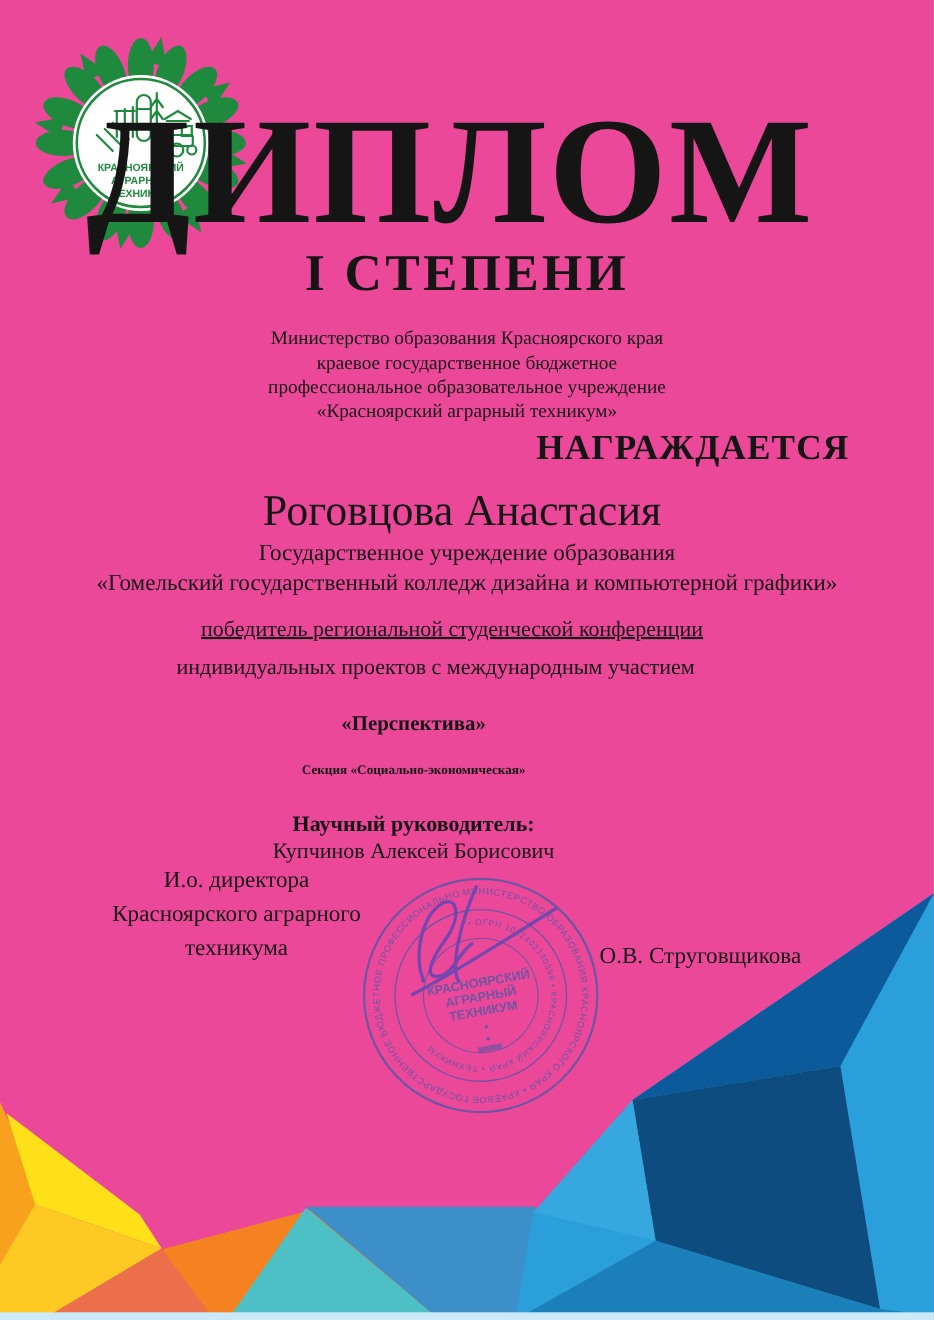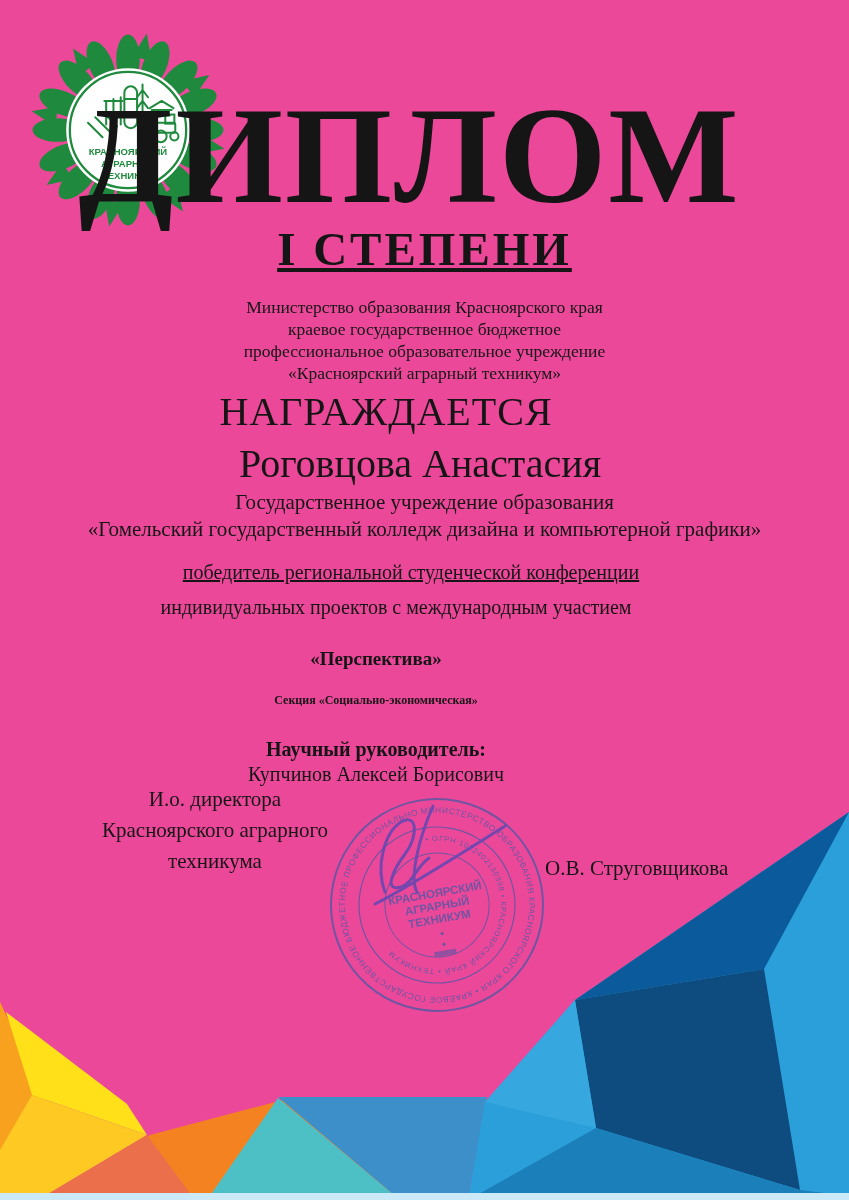--- a/index.html
+++ b/index.html
@@ -7,23 +7,23 @@
         font-family:"Liberation Serif", serif;color:var(--text-color,#151515);}
   .abs{position:absolute;}
   .ctr{text-align:center;}
   .deco{position:absolute;left:0;top:0;width:849px;height:1200px;z-index:0;}
   .stamp-wrap{position:absolute;left:322px;top:790px;width:230px;height:230px;z-index:1;
               transform:rotate(-10deg);opacity:.82;}
   .sig-wrap{position:absolute;left:355px;top:792px;width:170px;height:135px;z-index:2;opacity:.9;}
   .logo-wrap{position:absolute;left:28px;top:30px;width:200px;height:200px;z-index:3;}
   .diplom{left:0;width:819px;top:84px;font-size:138px;font-weight:bold;line-height:1.05;
           letter-spacing:2px;z-index:3;}
-  .stepeni{left:0;width:849px;top:222px;font-size:47px;font-weight:bold;letter-spacing:3px;z-index:3;text-decoration:underline;}
+  .stepeni{left:0;width:849px;top:222px;font-size:47px;font-weight:bold;letter-spacing:3px;z-index:3;}
   .ministry{left:0;width:849px;top:296px;font-size:17.5px;line-height:22px;z-index:3;}
-  .awarded{left:0;width:772px;top:388px;font-size:40px;font-weight:normal;letter-spacing:1px;z-index:3;}
+  .awarded{left:0;width:772px;top:388px;font-size:32px;font-weight:bold;letter-spacing:1px;z-index:3;text-align:right;}
   .recipient{left:0;width:840px;top:440px;font-size:40px;z-index:3;}
   .org{left:0;width:849px;top:489px;font-size:21px;line-height:27px;z-index:3;}
   .ach1{left:0;width:822px;top:561px;font-size:20px;z-index:3;text-decoration:underline;}
   .ach2{left:0;width:792px;top:596px;font-size:20px;z-index:3;}
   .event{left:0;width:752px;top:648px;font-size:19px;font-weight:bold;z-index:3;}
   .section{left:0;width:752px;top:693px;font-size:12px;font-weight:bold;z-index:3;}
   .supervisor{left:0;width:752px;top:738px;font-size:20px;font-weight:bold;z-index:3;}
   .supname{left:0;width:752px;top:763px;font-size:20px;z-index:3;}
   .sigblock{left:84px;width:262px;top:784px;font-size:21px;line-height:31px;z-index:3;}
   .signer{left:545px;width:260px;top:856px;font-size:21px;z-index:3;text-align:left;}

